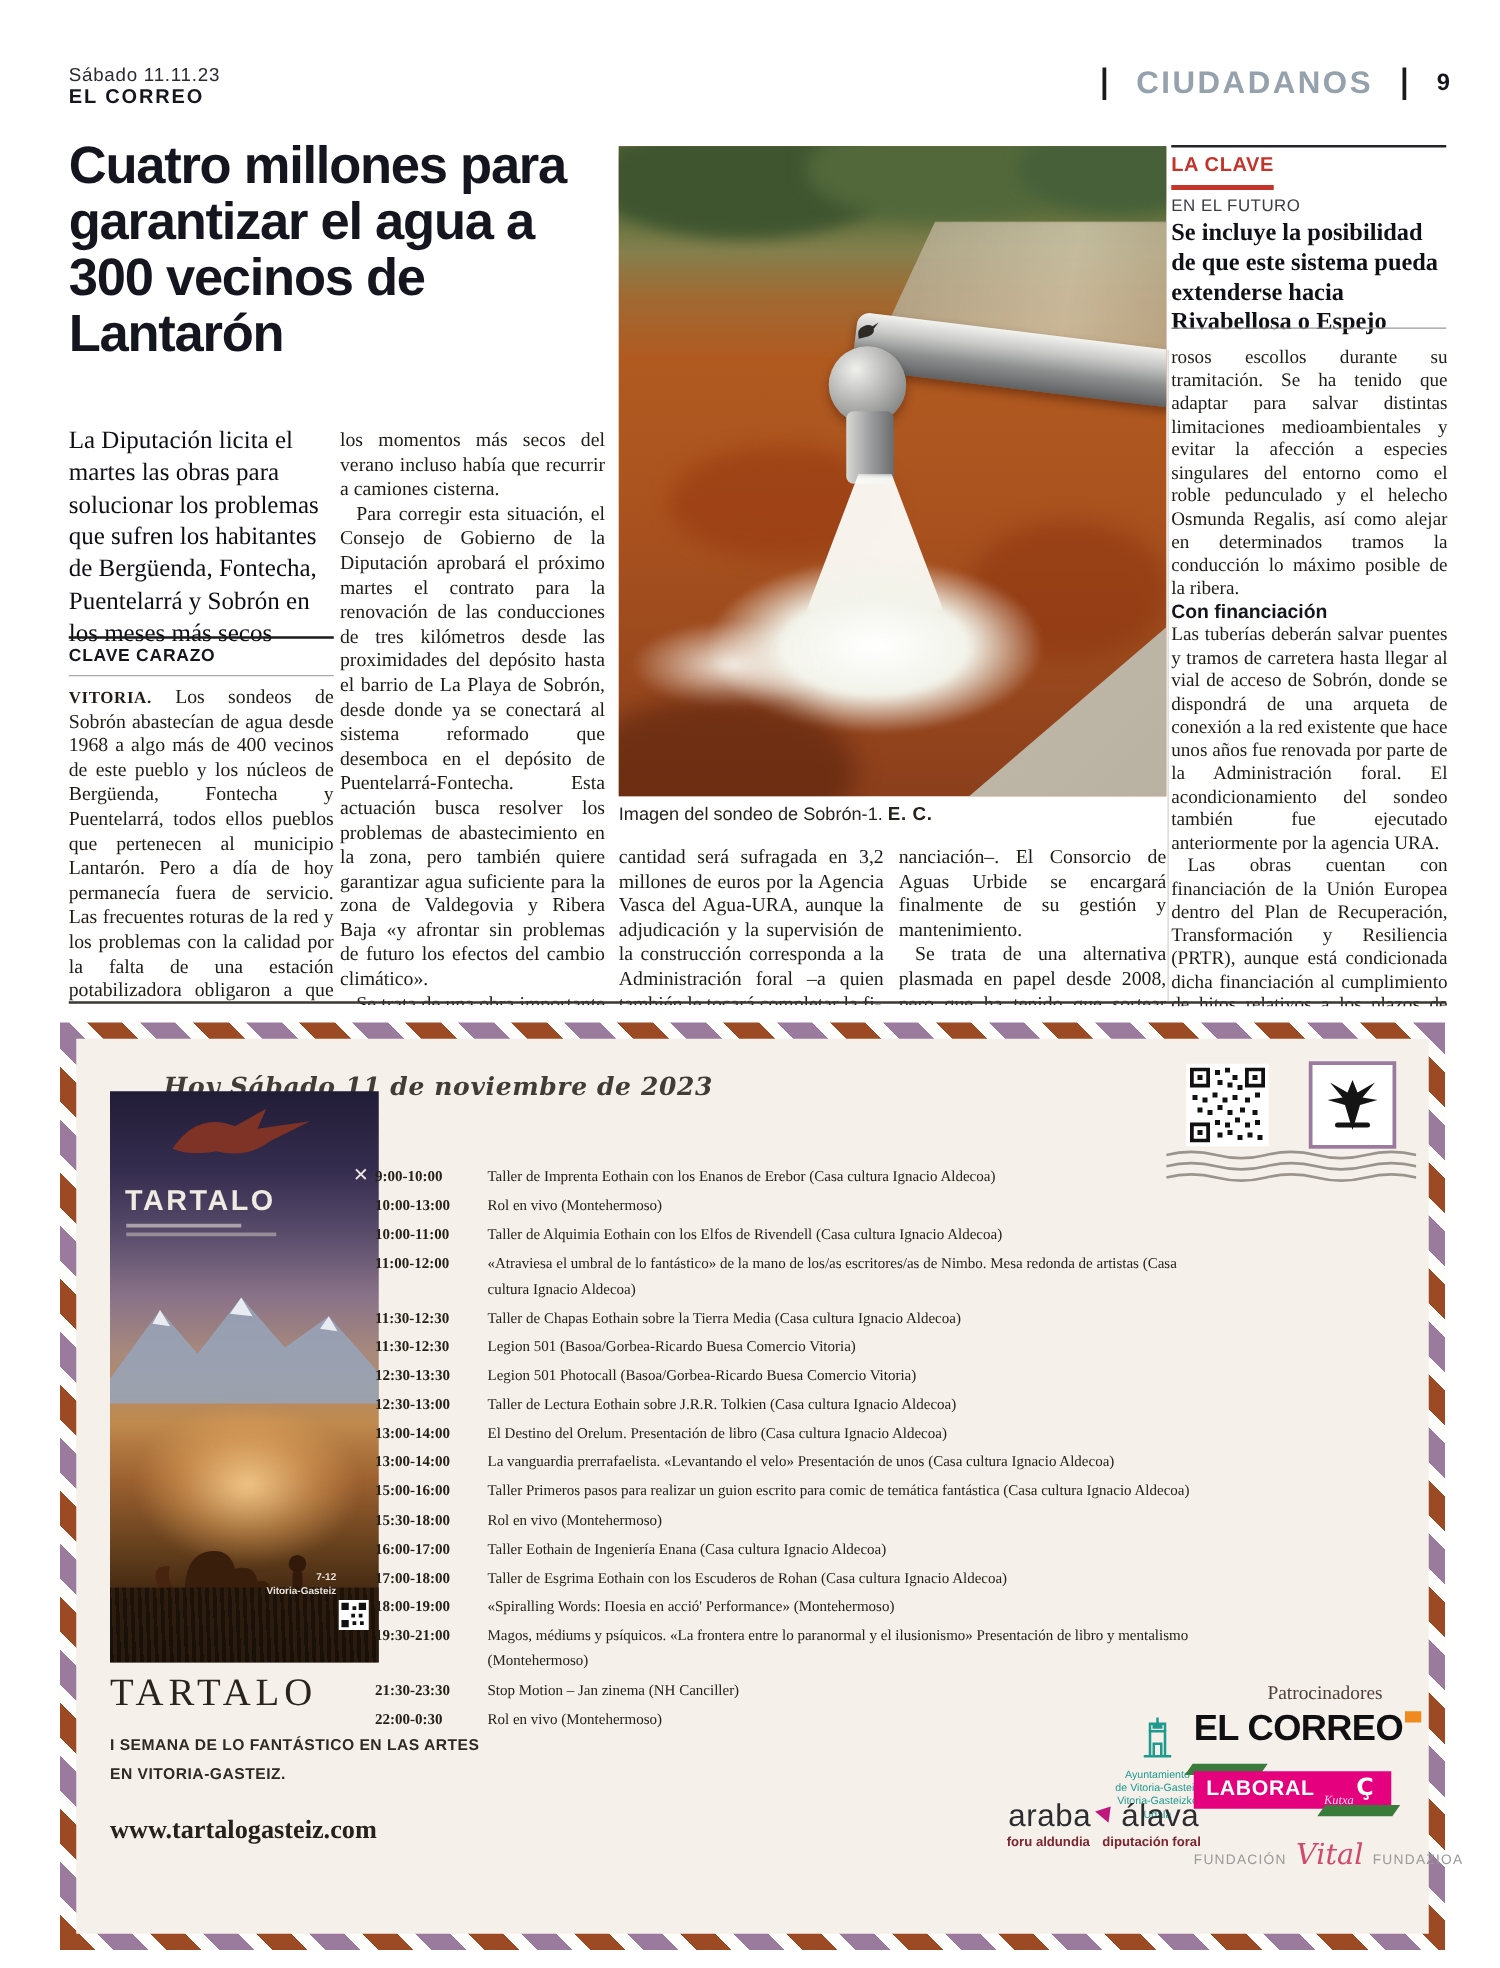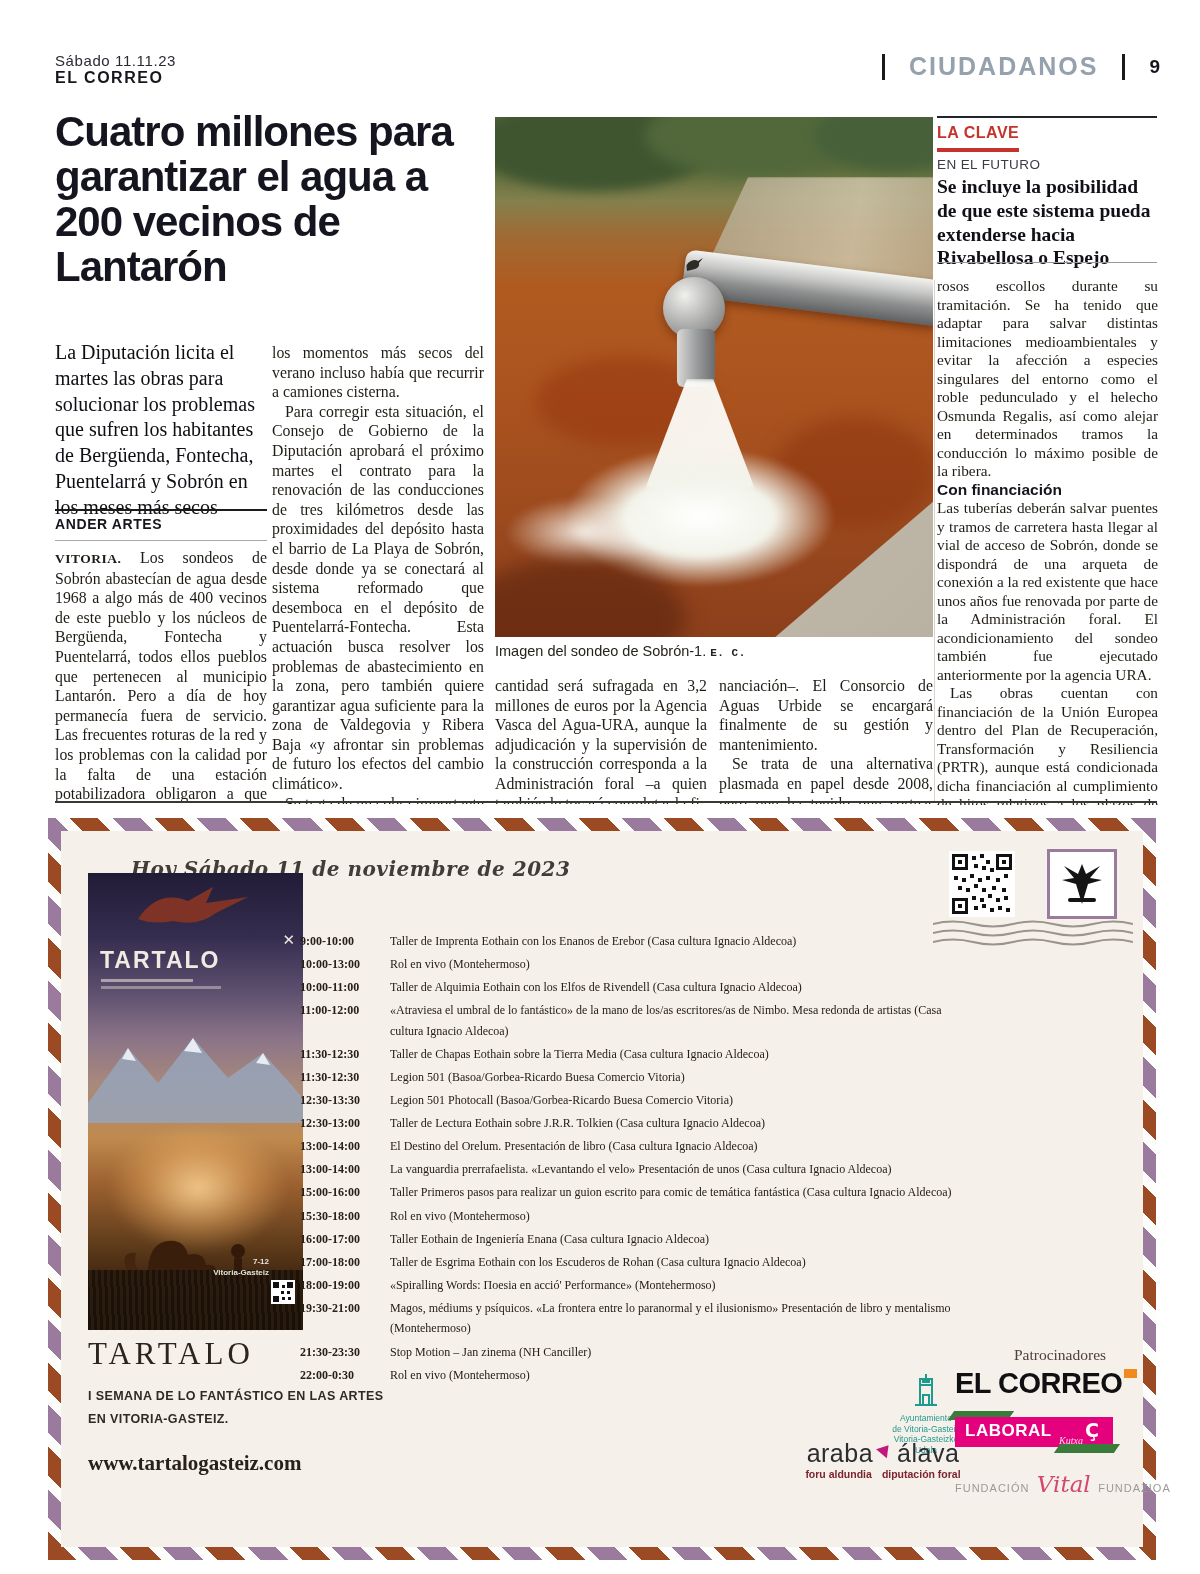--- a/index.html
+++ b/index.html
@@ -27,21 +27,21 @@
   .col1{left:55px;top:548px;width:212px;height:256px;overflow:hidden;}
   .col2{left:272px;top:343px;width:212px;height:461px;overflow:hidden;}
   .col3{left:495px;top:676px;width:212px;height:128px;overflow:hidden;}
   .col4{left:719px;top:676px;width:214px;height:128px;overflow:hidden;}
   .bodycol p{margin:0;}
   .bodycol p + p{text-indent:13px;}
   .dateline{font-weight:bold;font-size:13.5px;letter-spacing:.5px;}
 
   .photo{left:495px;top:117px;width:438px;height:520px;overflow:hidden;background:#a8511e;}
   .caption{left:495px;top:643px;width:438px;font-family:"Liberation Sans",sans-serif;font-size:14.5px;color:#26221c;}
-  .caption b{font-size:11px;letter-spacing:.5px;font-family:Liberation Mono, monospace;}
+  .caption b{font-size:15px;letter-spacing:.5px;}
 
   .bottom-rule{left:55px;top:801px;width:1102px;height:2px;background:#3b3833;}
   .vsep{left:934px;top:280px;width:1px;height:521px;background:#d8d4cc;}
 
   
   .sb-rule{left:937px;top:116px;width:220px;height:2px;background:#23232b;}
   .sb-kicker{left:937px;top:124px;font-family:"Liberation Sans",sans-serif;font-size:16px;font-weight:bold;
              letter-spacing:.5px;color:#c5342a;border-bottom:4px solid #c5342a;padding-bottom:6px;}
   .sb-label{left:937px;top:157px;font-family:"Liberation Sans",sans-serif;font-size:13.5px;letter-spacing:.4px;color:#3c3c44;}
   .sb-highlight{left:937px;top:175px;width:222px;font-size:19.5px;line-height:1.22;font-weight:bold;color:#101017;}
@@ -149,24 +149,24 @@
 
   <div class="abs hdr-date">Sábado 11.11.23</div>
   <div class="abs hdr-masthead">EL CORREO</div>
   <div class="abs hdr-right">
     <span class="hdr-bar"></span>
     <span class="hdr-section">CIUDADANOS</span>
     <span class="hdr-bar"></span>
     <span class="hdr-pagenum">9</span>
   </div>
 
-  <h1 class="abs headline">Cuatro millones para garantizar el agua a 200 vecinos de Lantarón</h1>
+  <h1 class="abs headline">Cuatro millones para garantizar el agua a 300 vecinos de Lantarón</h1>
   <div class="abs standfirst">La Diputación licita el martes las obras para solucionar los problemas que sufren los habitantes de Bergüenda, Fontecha, Puentelarrá y Sobrón en los meses más secos</div>
   <div class="abs byline-rule-top"></div>
-  <div class="abs byline">ANDER ARTES</div>
+  <div class="abs byline">CLAVE CARAZO</div>
   <div class="abs byline-rule-bot"></div>
 
   <div class="abs bodycol col1">
     <p><span class="dateline">VITORIA.</span>
        <span>Los sondeos de Sobrón abastecían de agua desde 1968 a algo más de 400 vecinos de este pueblo y los núcleos de Bergüenda, Fontecha y Puentelarrá, todos ellos pueblos que pertenecen al municipio Lantarón. Pero a día de hoy permanecía fuera de servicio. Las frecuentes roturas de la red y los problemas con la calidad por la falta de una estación potabilizadora obligaron a que sus vecinos utilizaran fuentes alternativas. El sondeo de 'Montecillo' resultaba insuficiente y en</span></p>
   </div>
   <div class="abs bodycol col2">
     <p>los momentos más secos del verano incluso había que recurrir a camiones cisterna.</p>
     <p>Para corregir esta situación, el Consejo de Gobierno de la Diputación aprobará el próximo martes el contrato para la renovación de las conducciones de tres kilómetros desde las proximidades del depósito hasta el barrio de La Playa de Sobrón, desde donde ya se conectará al sistema reformado que desemboca en el depósito de Puentelarrá-Fontecha. Esta actuación busca resolver los problemas de abastecimiento en la zona, pero también quiere garantizar agua suficiente para la zona de Valdegovia y Ribera Baja «y afrontar sin problemas de futuro los efectos del cambio climático».</p>
     <p>Se trata de una obra importante que asciende a 3,9 millones de euros (IVA incluido) y que dispondrá de un plazo de ejecución de 18 meses, salvo que algún imprevisto retrase su evolución. Esa</p>

